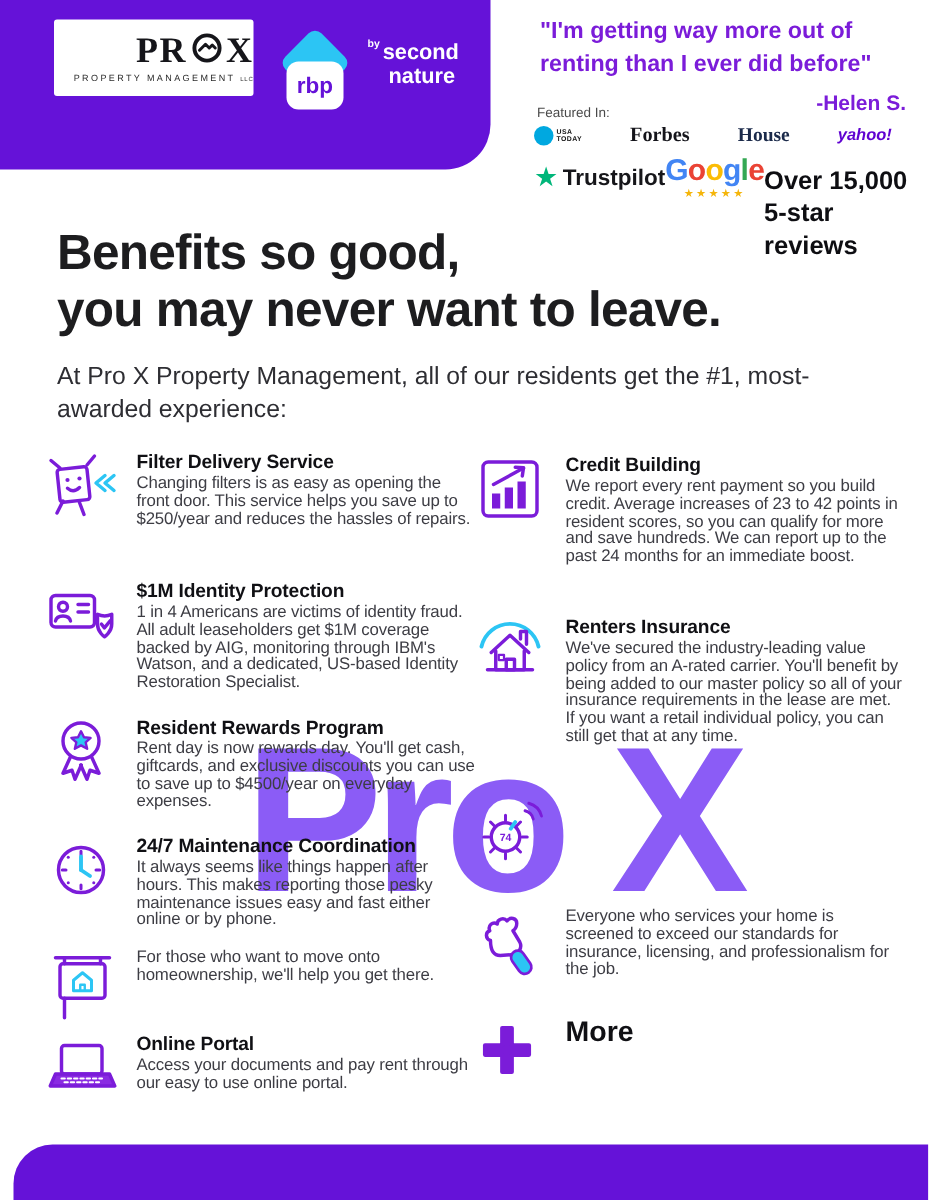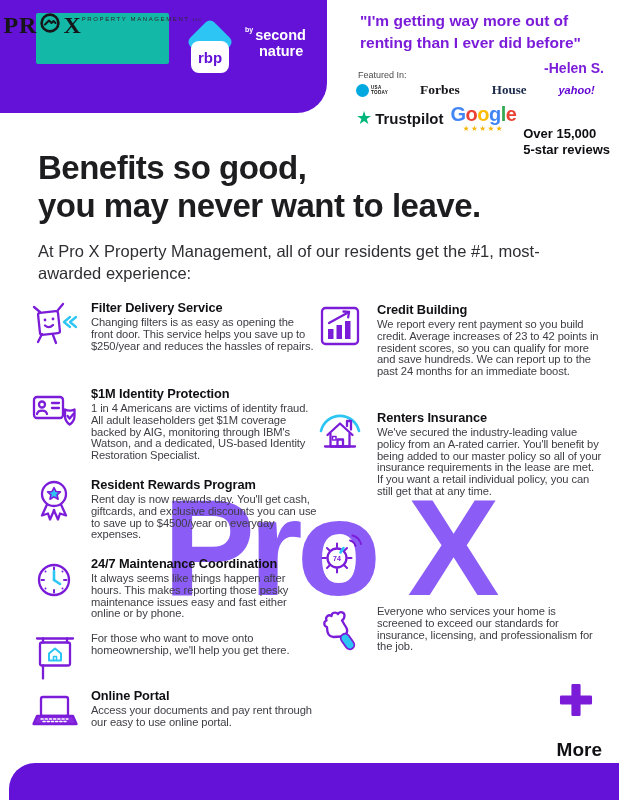--- a/index.html
+++ b/index.html
@@ -2,22 +2,22 @@
 <html><head>
 <meta charset="utf-8">
 <style>
   html,body{margin:0;padding:0;background:#fff;}
   .page{position:relative;width:619px;height:800px;background:#fff;overflow:hidden;
         font-family:"Liberation Sans",sans-serif;}
 
   
   .hdr{position:absolute;left:0;top:0;width:327px;height:113px;background:#6512d8;
        border-radius:0 0 30px 0;}
-  .logo-box{position:absolute;left:36px;top:13px;width:133px;height:51px;background:#14b8a6;
-            border-radius:2px;display:flex;flex-direction:row;align-items:flex-start;justify-content:center;}
+  .logo-box{position:absolute;left:36px;top:13px;width:133px;height:51px;background:#ffffff;
+            border-radius:2px;display:flex;flex-direction:column;align-items:flex-end;justify-content:center;}
   .logo-word{display:flex;align-items:center;gap:3px;font-family:"Liberation Serif",serif;
              font-weight:bold;font-size:24px;color:#15151a;letter-spacing:1px;line-height:1;}
   .logo-sub{font-size:6px;letter-spacing:1.6px;color:#2b2b2b;margin-top:3px;white-space:nowrap;}
   .logo-sub .llc{font-size:4px;letter-spacing:0.5px;}
   .rbp{position:absolute;left:183px;top:15px;width:54px;height:54px;}
   .rbp .diamond{position:absolute;left:10px;top:10px;width:34px;height:34px;background:#2cc5f4;
                 transform:rotate(45deg);border-radius:6px;}
   .rbp .card{position:absolute;left:8px;top:26px;width:38px;height:32px;background:#fff;border-radius:8px;
              display:flex;align-items:center;justify-content:center;font-weight:bold;font-size:15px;color:#6512d8;}
   .sn{position:absolute;left:245px;top:26px;color:#fff;font-weight:bold;line-height:1.0;}
@@ -41,36 +41,36 @@
   .houselogo{font-family:"Liberation Serif",serif;font-weight:bold;font-size:13px;color:#1b2a4a;}
   .yahoologo{font-weight:bold;font-size:11px;color:#5f01d1;font-style:italic;}
   .reviews-row{position:absolute;left:356px;top:100px;width:254px;height:36px;display:flex;
                align-items:center;justify-content:space-between;}
   .tp{display:flex;align-items:center;gap:3px;}
   .tp .star{color:#00b67a;font-size:18px;line-height:1;}
   .tp .word{font-size:15px;font-weight:600;color:#16161a;}
   .goog{display:flex;flex-direction:column;align-items:center;line-height:1;}
   .goog .word{font-size:20px;font-weight:bold;letter-spacing:-0.5px;}
   .goog .stars{font-size:7.5px;letter-spacing:1.5px;color:#f5b50a;margin-top:1px;}
-  .rv{font-size:13px;font-weight:bold;color:#0e0e12;line-height:1.25;text-align:left;margin-top:48px;}
+  .rv{font-size:17px;font-weight:bold;color:#0e0e12;line-height:1.25;text-align:left;margin-top:48px;}
 
   
   .hero-title{position:absolute;left:38px;top:149px;font-size:33px;font-weight:800;color:#1d1d1f;
               line-height:38px;letter-spacing:-0.5px;}
   .hero-sub{position:absolute;left:38px;top:240px;width:556px;font-size:16.5px;color:#2e2e33;line-height:1.35;}
 
   
   .benefit{position:absolute;display:flex;gap:13px;z-index:2;}
   .bl{left:30px;width:288px;}
   .br{left:316px;width:286px;}
   .bicon{width:48px;height:48px;flex:none;}
   .bicon svg{stroke:#7b1cd9;fill:none;stroke-width:2.3;stroke-linecap:round;stroke-linejoin:round;}
   .btitle{font-size:12.8px;font-weight:bold;color:#101014;margin-bottom:2px;letter-spacing:-0.1px;}
   .bdesc{font-size:11.2px;color:#3d3d44;line-height:11.8px;letter-spacing:-0.1px;}
-  .more-row{align-items:flex-end;flex-direction:column;}
+  .more-row{align-items:flex-start;}
   .more-label{font-size:19px;font-weight:bold;color:#101014;}
 
   
   .watermark{position:absolute;left:163px;top:468px;font-size:138px;font-weight:bold;
              color:#8b5cf6;letter-spacing:-6px;z-index:1;white-space:nowrap;}
   .footer{position:absolute;left:9px;right:0;top:763px;bottom:0;background:#6512d8;
           border-top-left-radius:26px;}
 </style>
 </head>
 <body>

